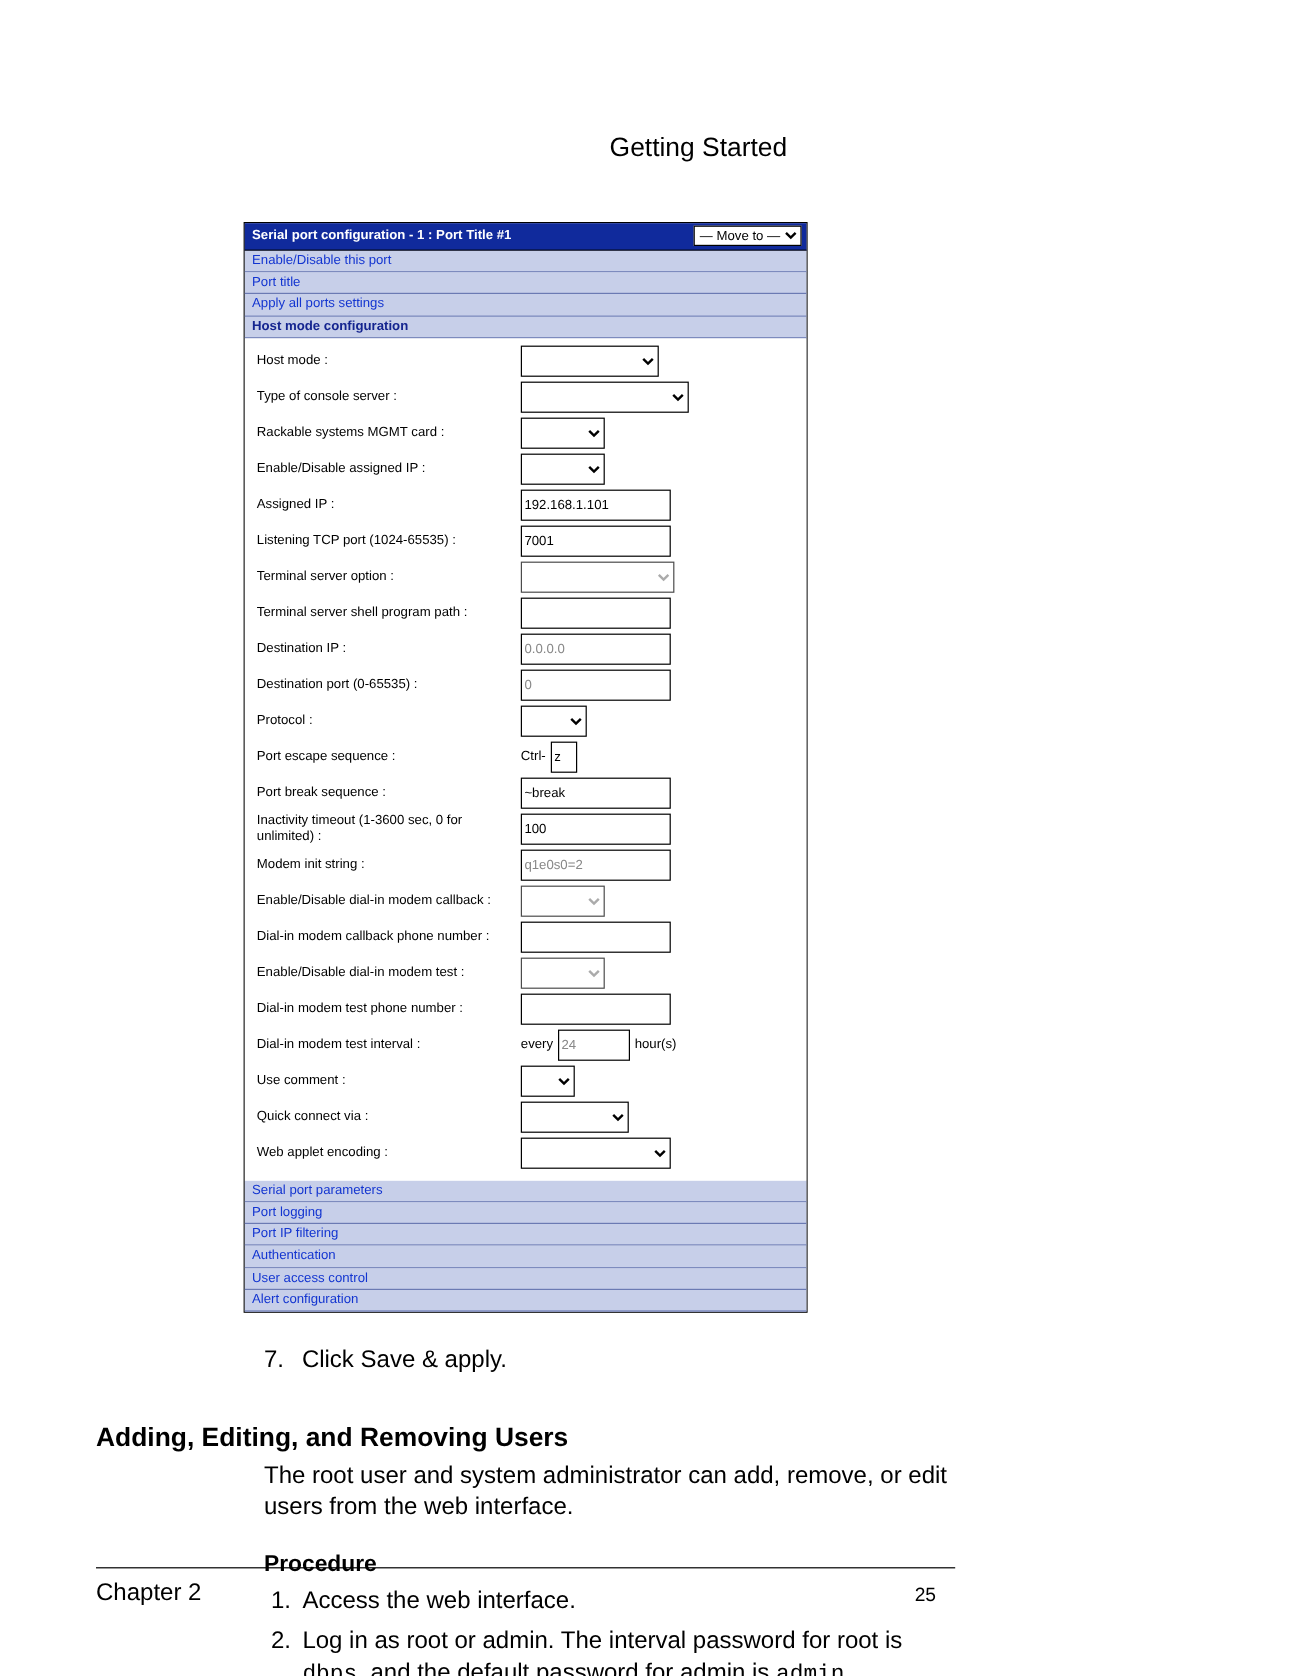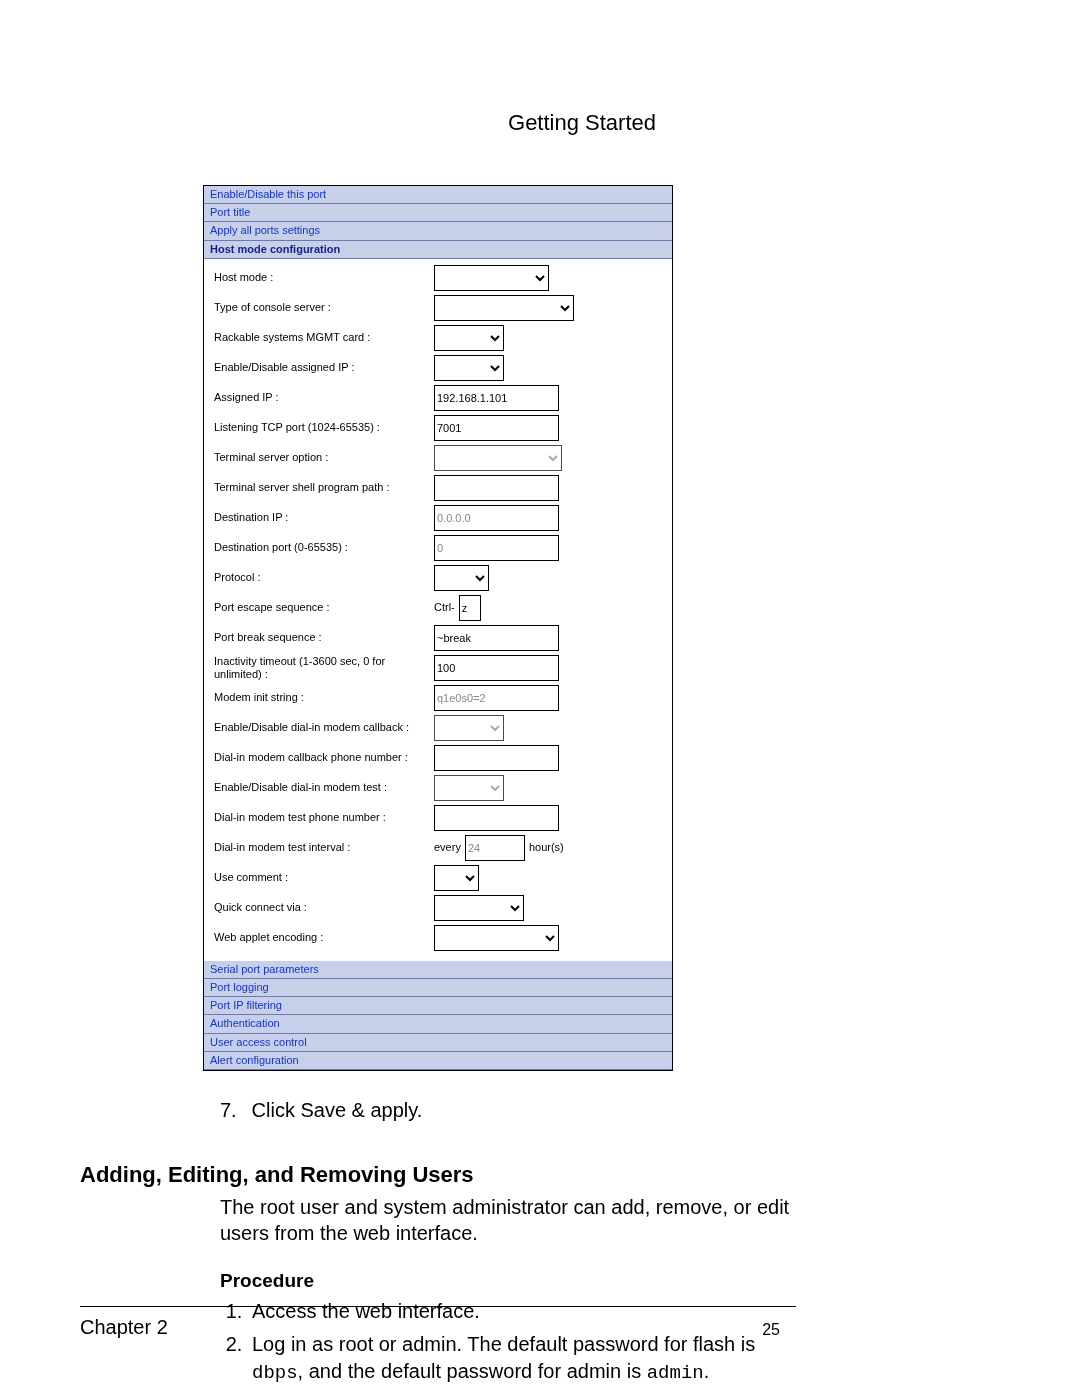--- a/index.html
+++ b/index.html
@@ -150,20 +150,26 @@
   }
 </style>
 </head>
 <body>
 
 <div class="page">
   <div class="hdr-right">Getting Started</div>
 
   <div class="screenshot-wrap">
     <div class="panel">
+      <div class="title-row">
+        <span>Serial port configuration - 1 : Port Title #1</span>
+        <select class="move-select">
+          <option>— Move to —</option>
+        </select>
+      </div>
 
       <div class="link-row">Enable/Disable this port</div>
       <div class="link-row">Port title</div>
       <div class="link-row">Apply all ports settings</div>
 
       <div class="section-head">Host mode configuration</div>
 
       <div class="form-area">
 
         <div class="fr">
@@ -346,20 +352,20 @@
     <span>Click </span><span class="cmd">Save &amp; apply</span><span>.</span>
   </div>
 
   <div class="h2">Adding, Editing, and Removing Users</div>
   <div class="body-text">The root user and system administrator can add, remove, or edit users from the web interface.</div>
 
   <div class="h3">Procedure</div>
   <ol class="proc">
     <li>Access the web interface.</li>
     <li>
-      <span>Log in as root or admin. The default password for flash is </span><code class="inl">dbps</code><span>, and the default password for admin is </span><code class="inl">admin</code><span>.</span>
+      <span>Log in as root or admin. The interval password for root is </span><code class="inl">dbps</code><span>, and the default password for admin is </span><code class="inl">admin</code><span>.</span>
     </li>
   </ol>
 
   <div class="foot-rule"></div>
   <div class="foot-left">Chapter 2</div>
   <div class="foot-right">25</div>
 </div>
 
 </body></html>

